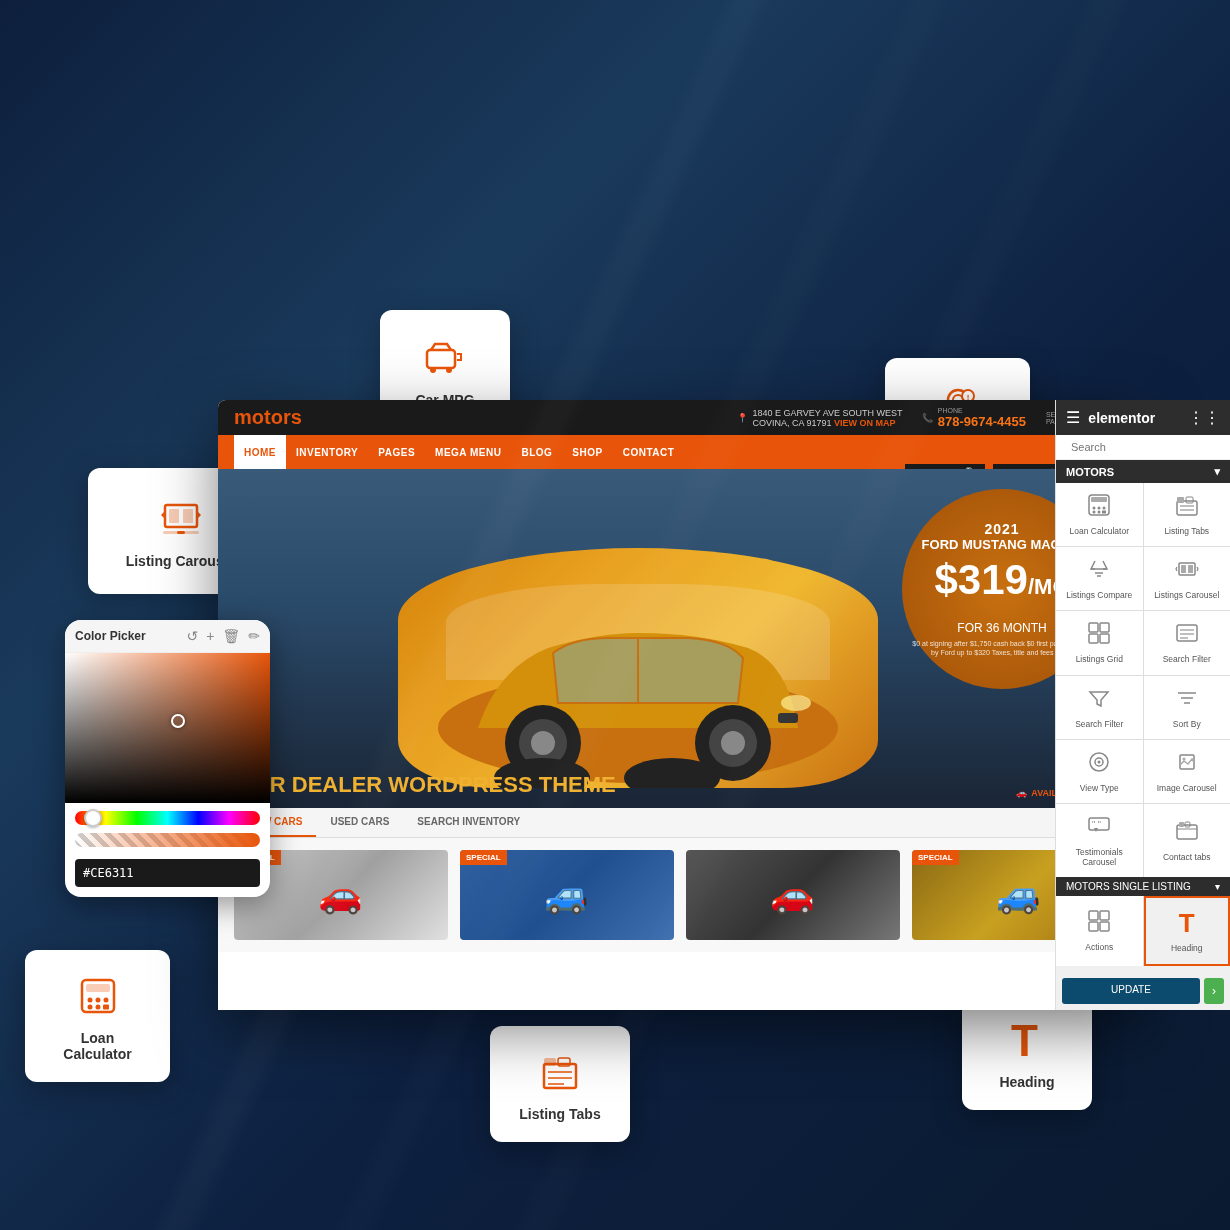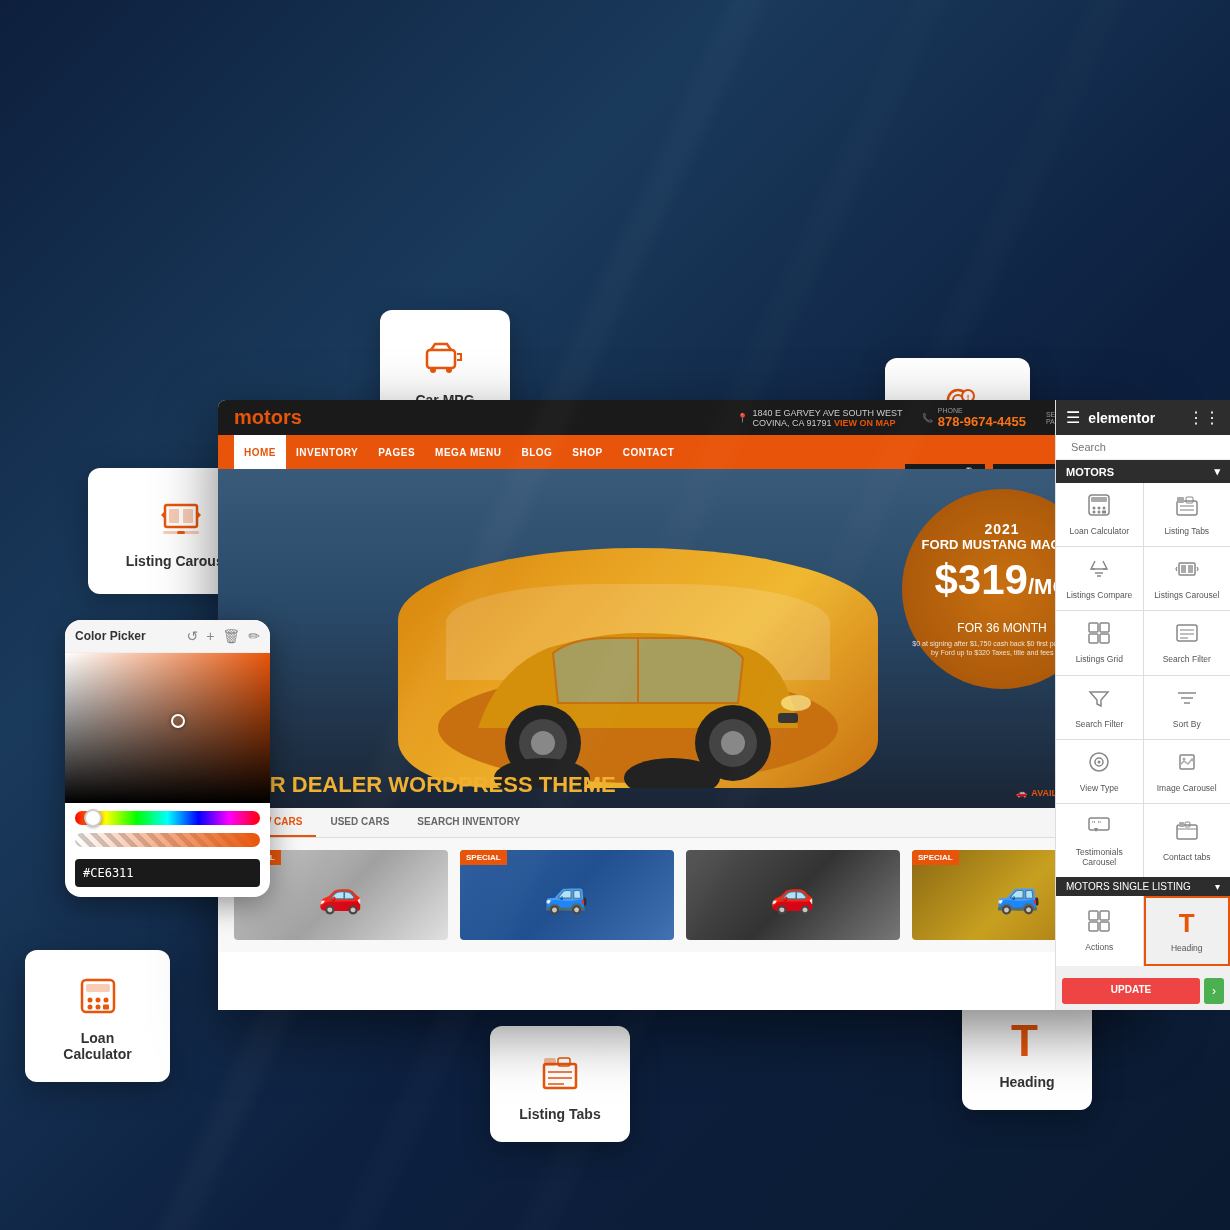--- a/index.html
+++ b/index.html
@@ -553,24 +553,24 @@
       bottom: 0;
       left: 0;
       right: 0;
       padding: 6px;
       background: #f0f0f0;
       display: flex;
       gap: 4px;
     }
     .update-btn {
       flex: 1;
-      background: #ef4444;
+      background: #0c4a6e;
       color: white;
       font-size: 10px;
-      font-weight: 700;
+      font-weight: 400;
       padding: 6px;
       text-align: center;
       border-radius: 3px;
       cursor: pointer;
     }
     .arrow-btn {
       background: #4CAF50;
       color: white;
       font-size: 12px;
       padding: 6px 8px;

